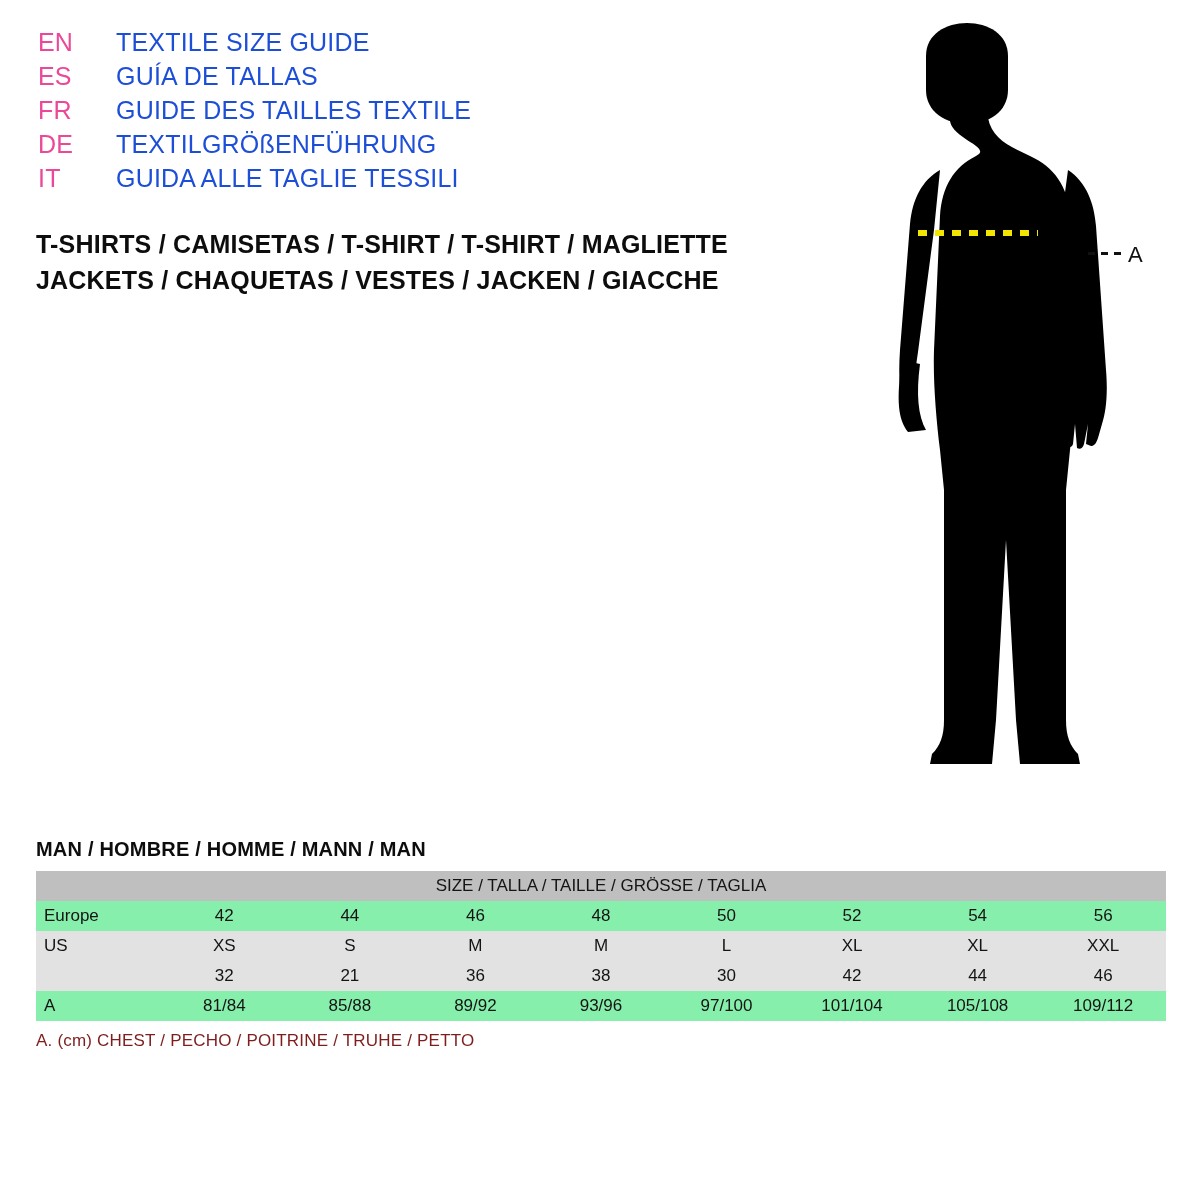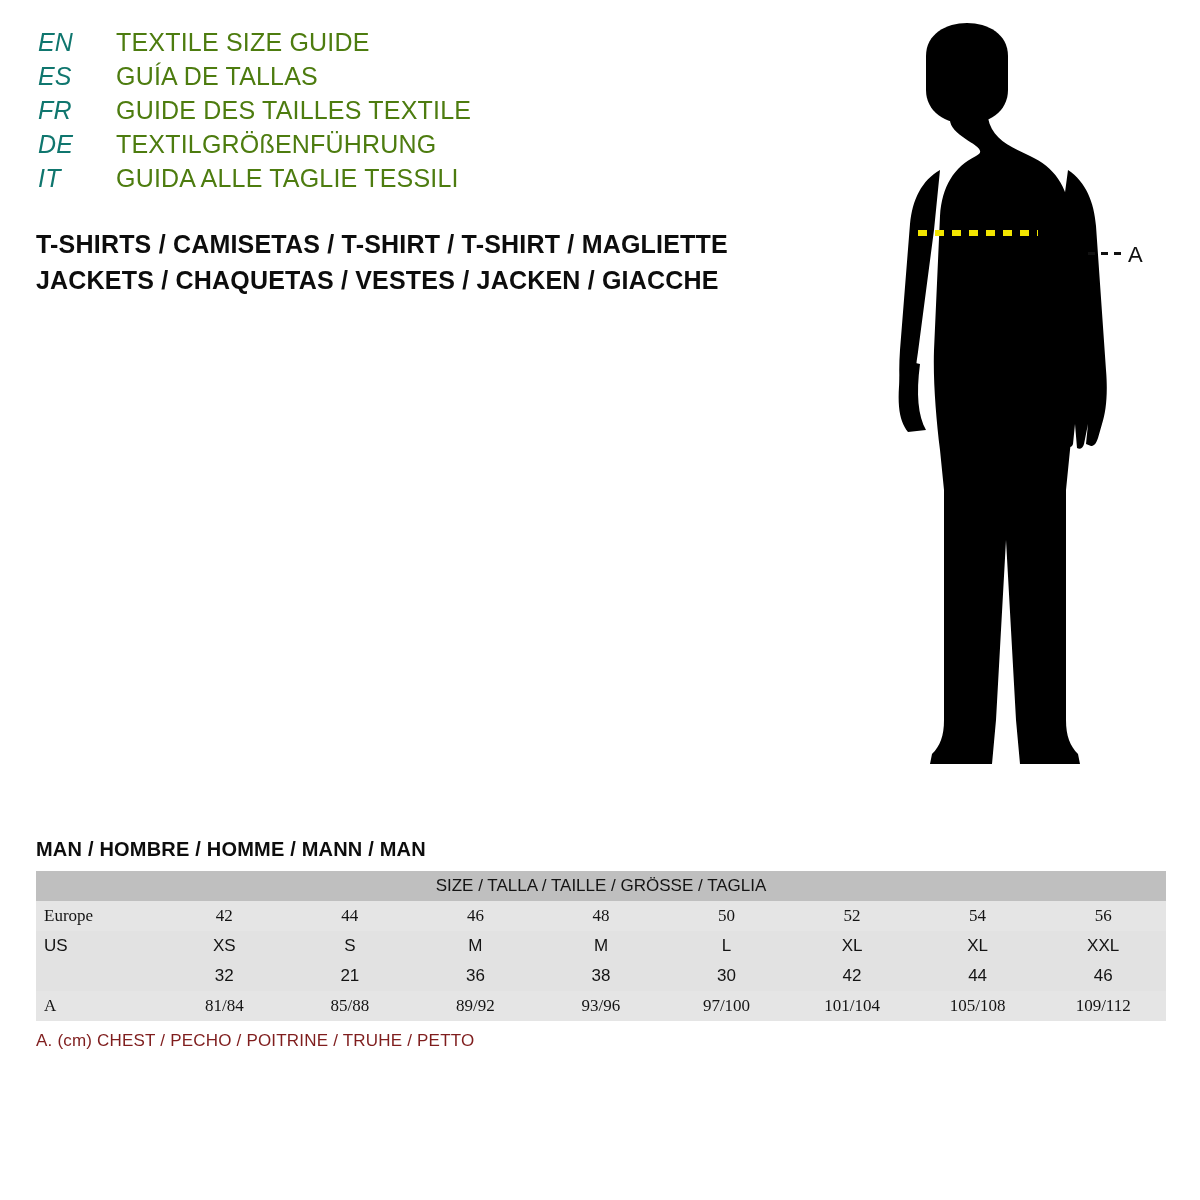--- a/index.html
+++ b/index.html
@@ -25,27 +25,26 @@
   }
   .lang-row {
     display: flex;
     align-items: baseline;
     height: 34px;
   }
   .lang-code {
     width: 78px;
     font-size: 25px;
     letter-spacing: 0.2px;
-    color: #0f766e;
-    font-style: italic;
+    color: #ec4899;
   }
   .lang-text {
     font-size: 25px;
     letter-spacing: 0.2px;
-    color: #4d7c0f;
+    color: #1d4ed8;
     white-space: nowrap;
   }
 
   .category-block {
     position: absolute;
     left: 36px;
     top: 226px;
     width: 760px;
   }
   .category-line {
@@ -117,21 +116,21 @@
   }
   .row-head td {
     text-align: left;
     padding-left: 8px;
     font-size: 17px;
     color: #141414;
     height: 30px;
     margin-top: 36px;
   }
   .row-shade { background: #e2e2e2; margin-left: 12px; }
-  .row-plain { background: #e5e5e5; font-family: Liberation Serif, serif; }
+  .row-plain { background: #86efac; }
   .col-label {
     text-align: left !important;
     padding-left: 8px !important;
     width: 168px;
   }
   .footnote {
     margin-top: 10px;
     font-size: 17px;
     color: #7f1d1d;
     letter-spacing: 0.2px;

